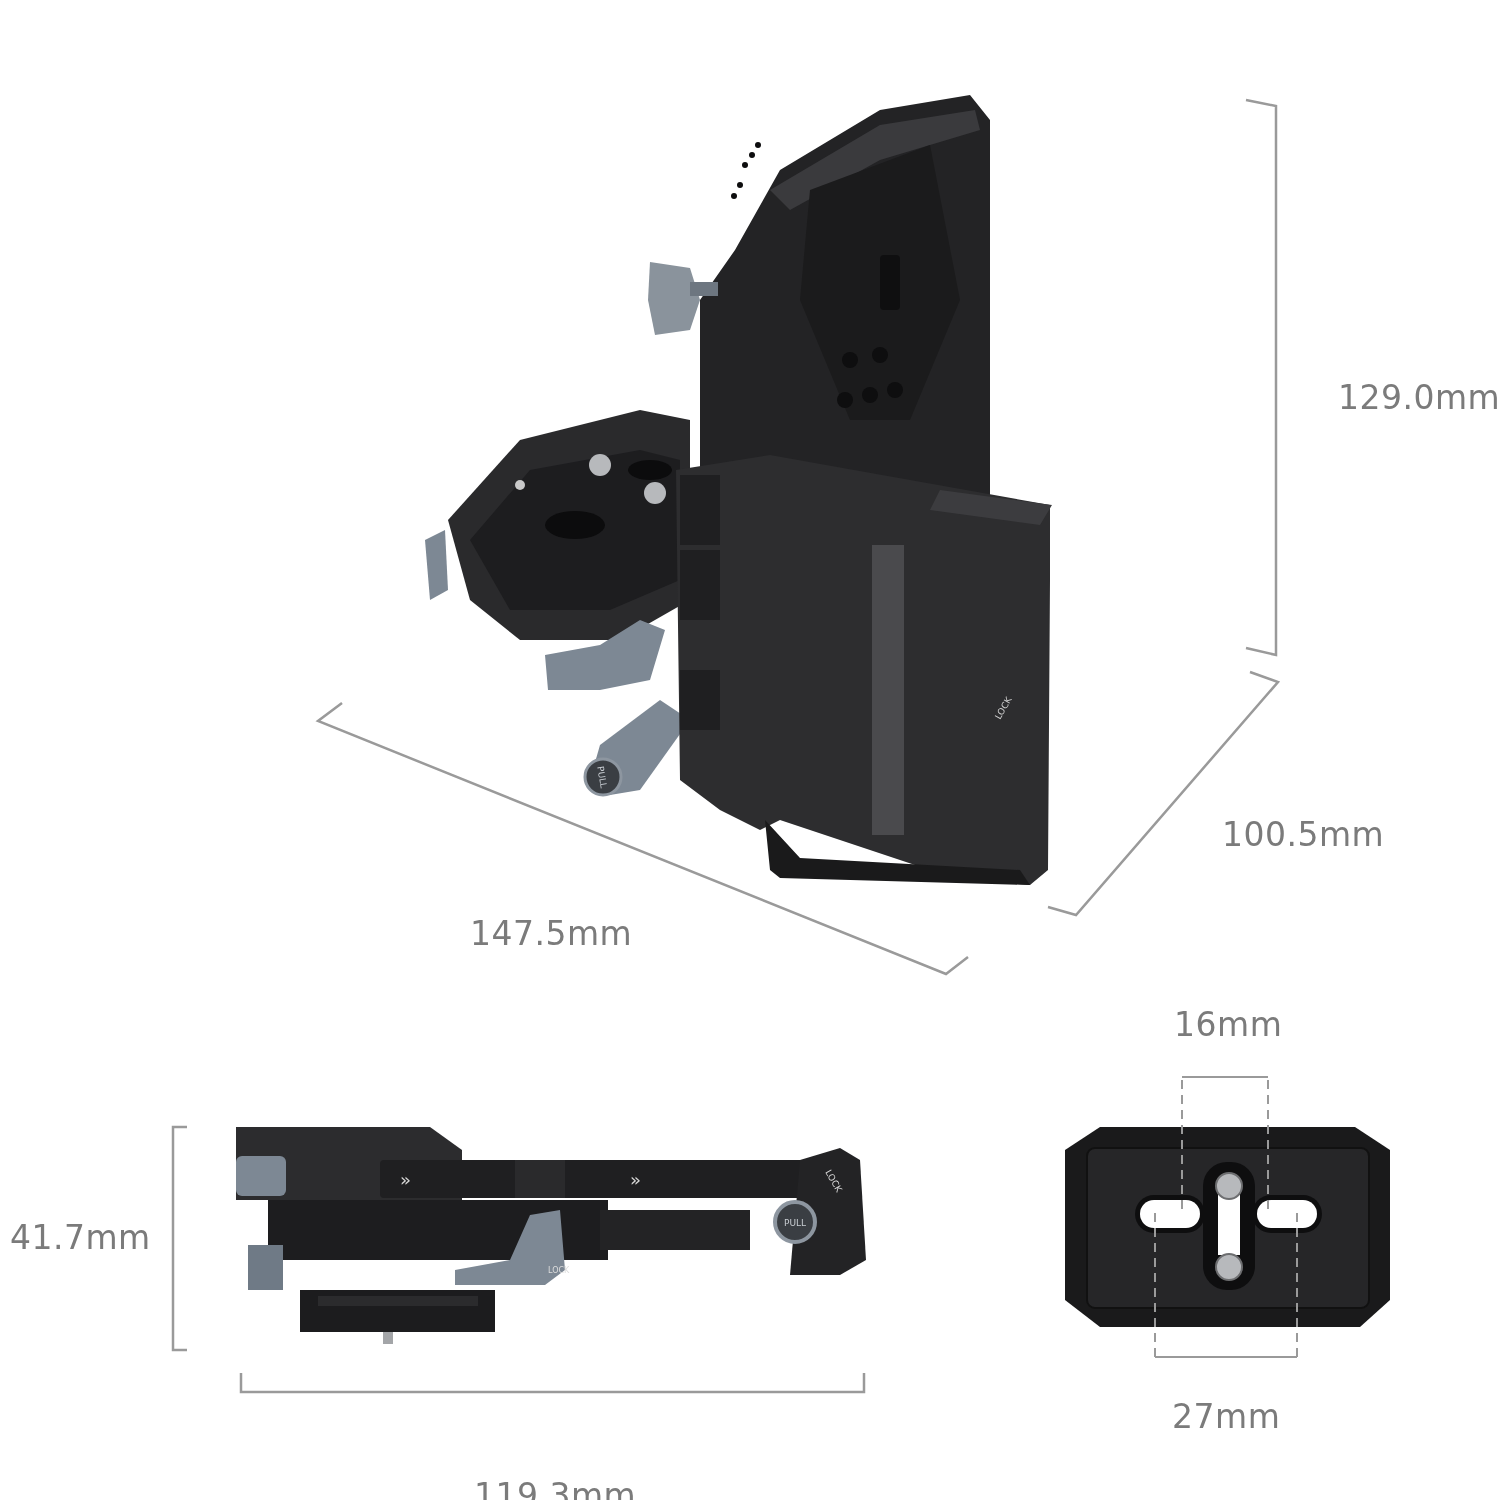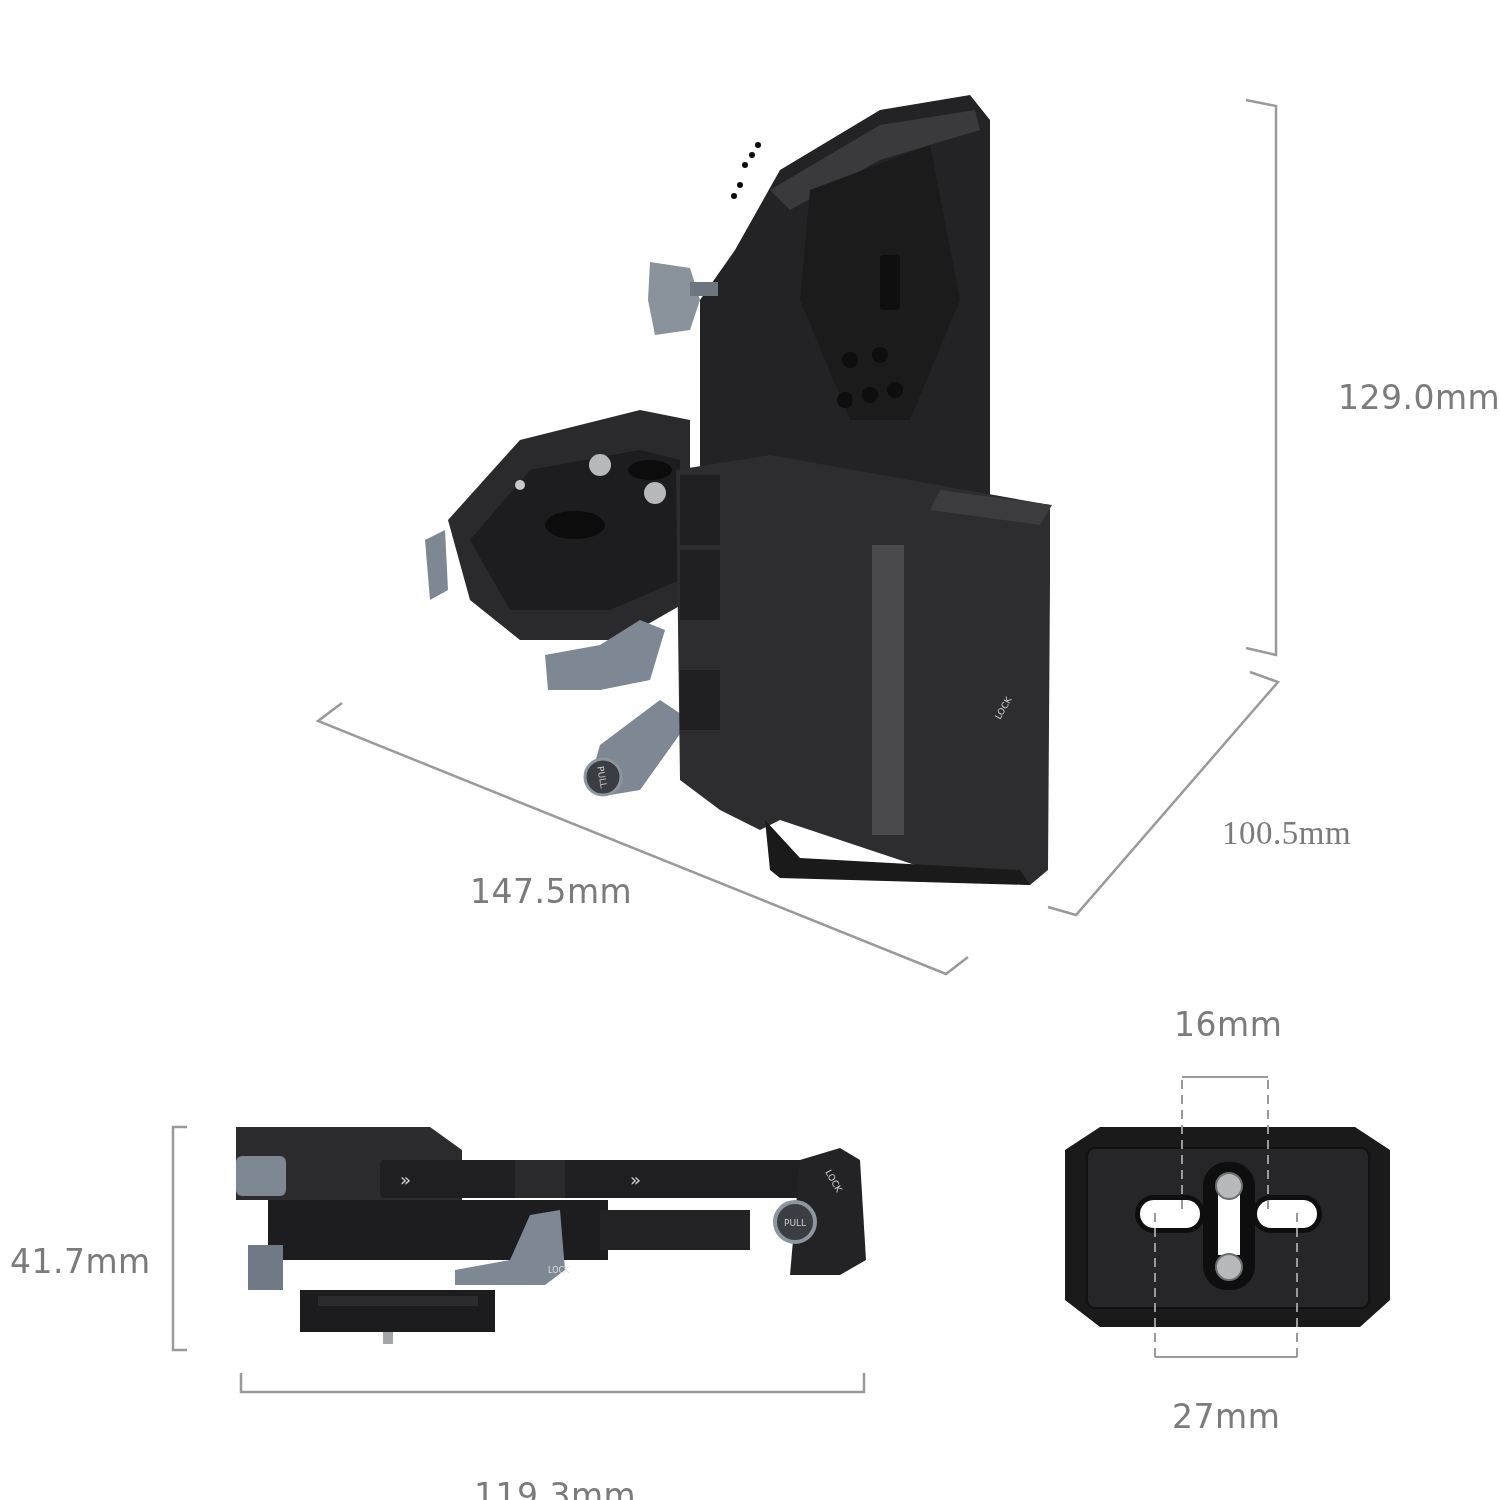--- a/index.html
+++ b/index.html
@@ -75,22 +75,22 @@
       <rect x="680" y="475" width="40" height="70"></rect>
       <rect x="680" y="550" width="40" height="70"></rect>
       <rect x="680" y="670" width="40" height="60"></rect>
     </g>
     <path d="M765,820 L770,870 L780,878 L1030,885 L1020,870 L800,858 Z" fill="#1a1a1b"></path>
     <text x="1000" y="720" font-size="9" fill="#d0d0d0" transform="rotate(-60 1000 720)">LOCK</text>
   </g>
 </svg>
 
 <div class="dim-label" style="left:1338px; top:378px;">129.0mm</div>
-<div class="dim-label" style="left:1222px; top:815px;font-family:Liberation Serif, serif;">100.5mm</div>
-<div class="dim-label" style="left:470px; top:872px;">147.5mm</div>
+<div class="dim-label" style="left:1222px; top:815px;">100.5mm</div>
+<div class="dim-label" style="left:470px; top:914px;">147.5mm</div>
 
 <svg class="layer" width="1500" height="1500" viewBox="0 0 1500 1500">
   <g stroke="#9a9a9a" stroke-width="2.5" fill="none">
     <polyline points="187,1127 173,1127 173,1350 187,1350"></polyline>
   </g>
   <g stroke="#9a9a9a" stroke-width="2.5" fill="none">
     <polyline points="241,1373 241,1392 864,1392 864,1373"></polyline>
   </g>
   <g>
     <path d="M236,1127 L430,1127 L462,1150 L462,1200 L236,1200 Z" fill="#2c2c2e"></path>
@@ -107,21 +107,21 @@
     <text x="548" y="1273" font-size="8" fill="#dcdcdc">LOCK</text>
     <circle cx="795" cy="1222" r="20" fill="#3a3e43" stroke="#8d96a0" stroke-width="4"></circle>
     <text x="795" y="1226" font-size="9" fill="#c8cdd2" text-anchor="middle">PULL</text>
     <text x="825" y="1172" font-size="9" fill="#dcdcdc" transform="rotate(60 825 1172)">LOCK</text>
     <path d="M300,1290 L495,1290 L495,1332 L300,1332 Z" fill="#1c1c1e"></path>
     <rect x="318" y="1296" width="160" height="10" fill="#2b2b2d"></rect>
     <rect x="383" y="1332" width="10" height="12" fill="#a3a5a8"></rect>
   </g>
 </svg>
 
-<div class="dim-label" style="left:10px; top:1218px;margin-top:24px;">41.7mm</div>
+<div class="dim-label" style="left:10px; top:1218px;">41.7mm</div>
 <div class="dim-label" style="left:474px; top:1476px;text-decoration:underline;">119.3mm</div>
 
 <svg class="layer" width="1500" height="1500" viewBox="0 0 1500 1500">
   <g>
     <path d="M1100,1127 L1355,1127 L1390,1150 L1390,1300 L1360,1327 L1100,1327 L1065,1300 L1065,1150 Z" fill="#1a1a1b"></path>
     <rect x="1087" y="1148" width="282" height="160" rx="8" fill="#262628" stroke="#111" stroke-width="2"></rect>
 
     <rect x="1135" y="1195" width="70" height="38" rx="19" fill="#0e0e0f"></rect>
     <rect x="1252" y="1195" width="70" height="38" rx="19" fill="#0e0e0f"></rect>
     <rect x="1203" y="1162" width="52" height="128" rx="24" fill="#0e0e0f"></rect>

